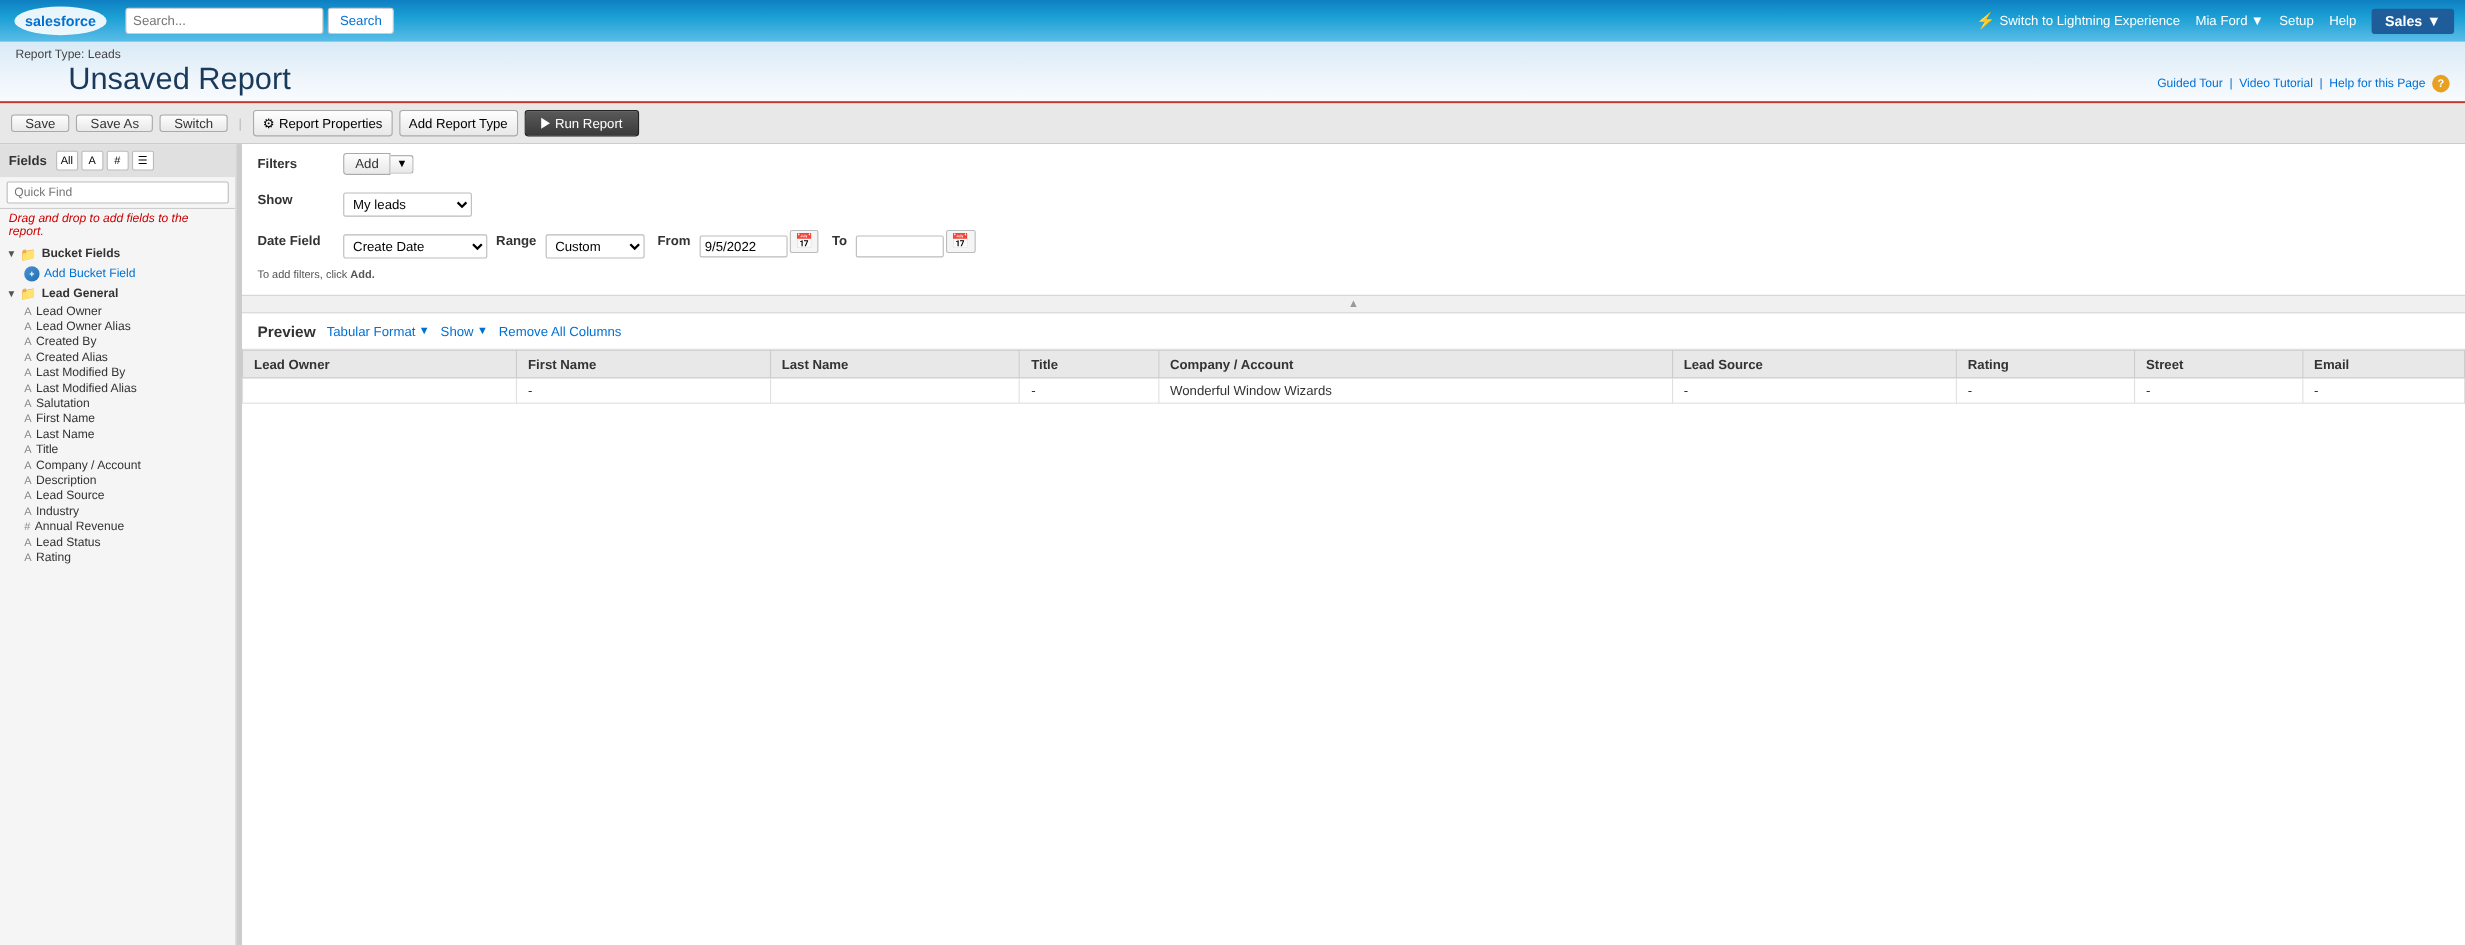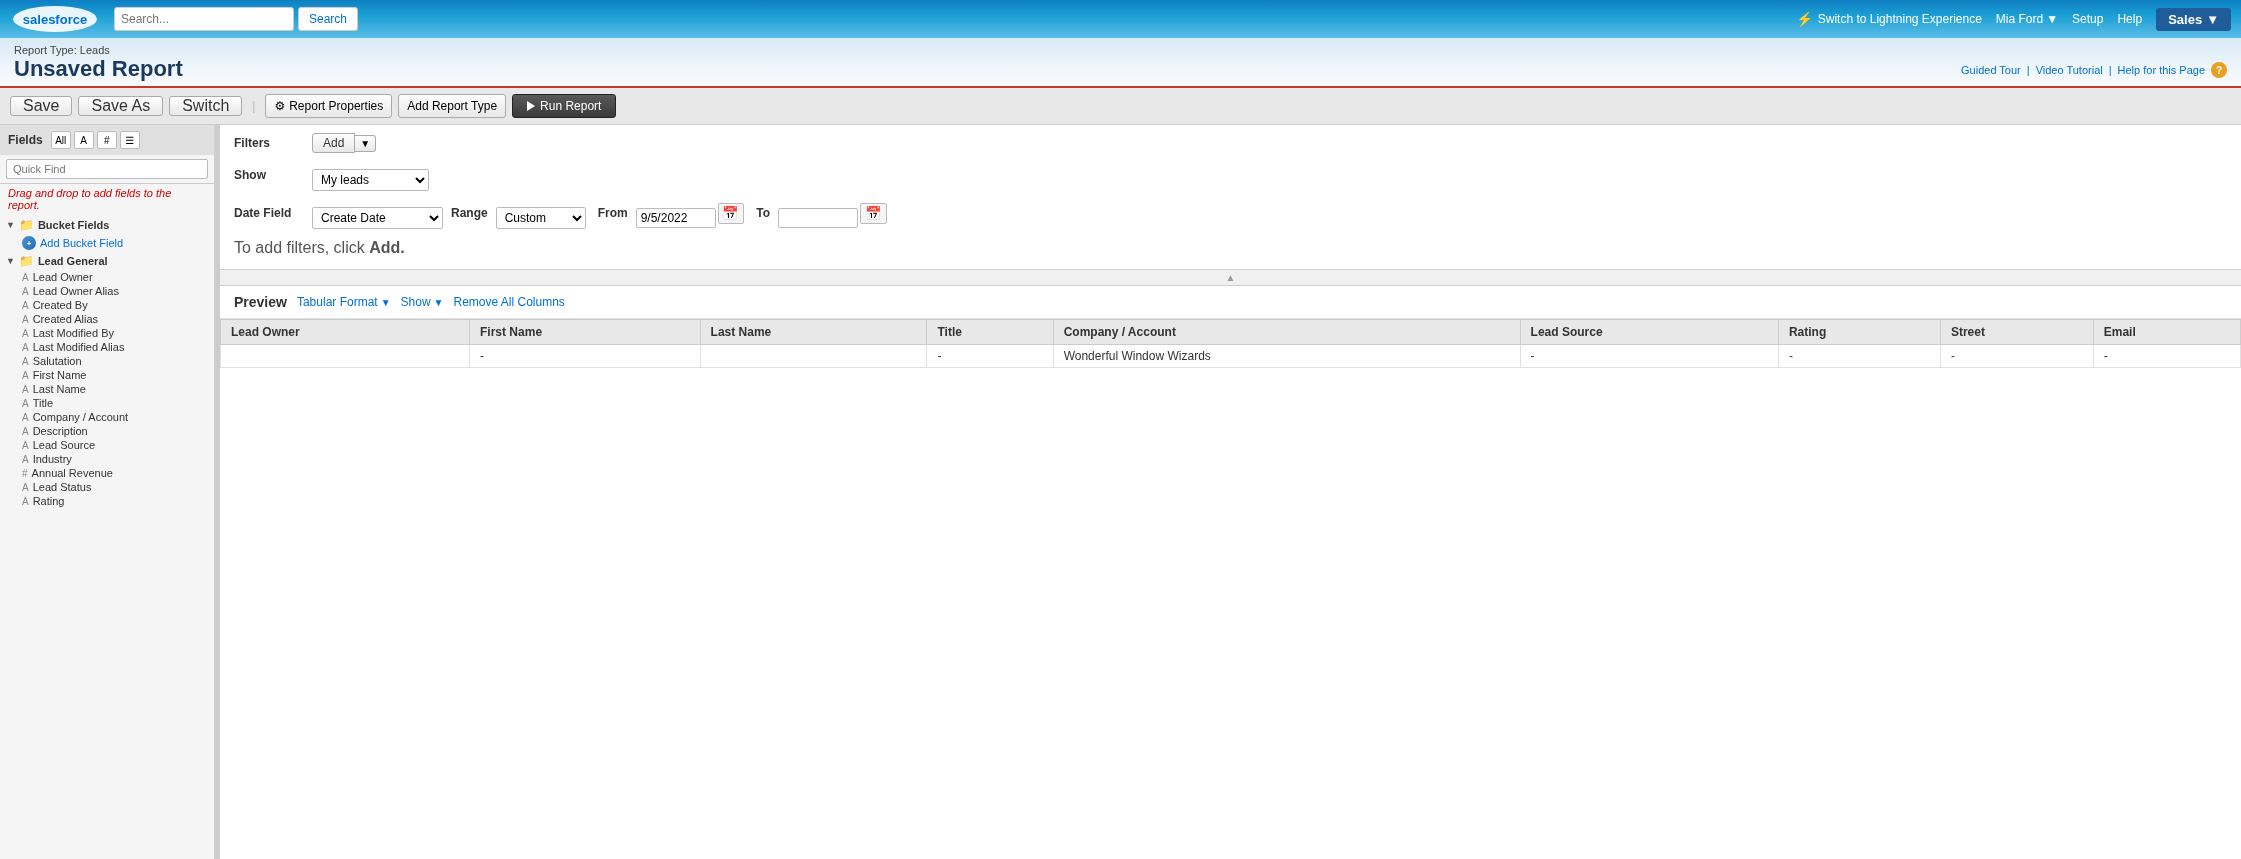--- a/index.html
+++ b/index.html
@@ -91,23 +91,24 @@
       border-bottom: 2px solid #c0392b;
       display: flex;
       align-items: flex-end;
       justify-content: space-between;
     }
     .page-header-left .report-type-label {
       font-size: 11px;
       color: #444;
     }
     .page-header-left .report-title {
-      font-size: 22px;
+      font-size: 28px;
       color: #1a3a5c;
-      font-weight: bold;
+      font-weight: normal;
+      margin-left: 48px;
     }
     .page-header-right {
       display: flex;
       align-items: center;
       gap: 6px;
       font-size: 11px;
       color: #0070d2;
       padding-bottom: 4px;
     }
     .page-header-right a {
@@ -135,21 +136,21 @@
       padding: 6px 10px;
       display: flex;
       align-items: center;
       gap: 6px;
     }
     .toolbar-btn {
       background: linear-gradient(180deg, #fefefe, #e8e8e8);
       border: 1px solid #aaa;
       border-radius: 3px;
       padding: 0 12px;
-      font-size: 16px;
+      font-size: 12px;
       cursor: pointer;
       color: #333;
     }
     .run-report-btn {
       background: linear-gradient(180deg, #5a5a5a, #3a3a3a);
       border: 1px solid #222;
       border-radius: 3px;
       padding: 4px 14px;
       font-size: 12px;
       cursor: pointer;
@@ -354,21 +355,21 @@
       border-radius: 0 3px 3px 0;
       border-left: none;
       padding: 2px 5px;
       font-size: 10px;
       cursor: pointer;
     }
     .add-btn-main {
       border-radius: 3px 0 0 3px;
     }
     .filter-hint {
-      font-size: 16px;
+      font-size: 10px;
       color: #555;
       padding: 4px 0;
     }
     .filter-hint span {
       font-weight: bold;
     }
 
     
     .scroll-hint {
       background: #f0f0f0;

